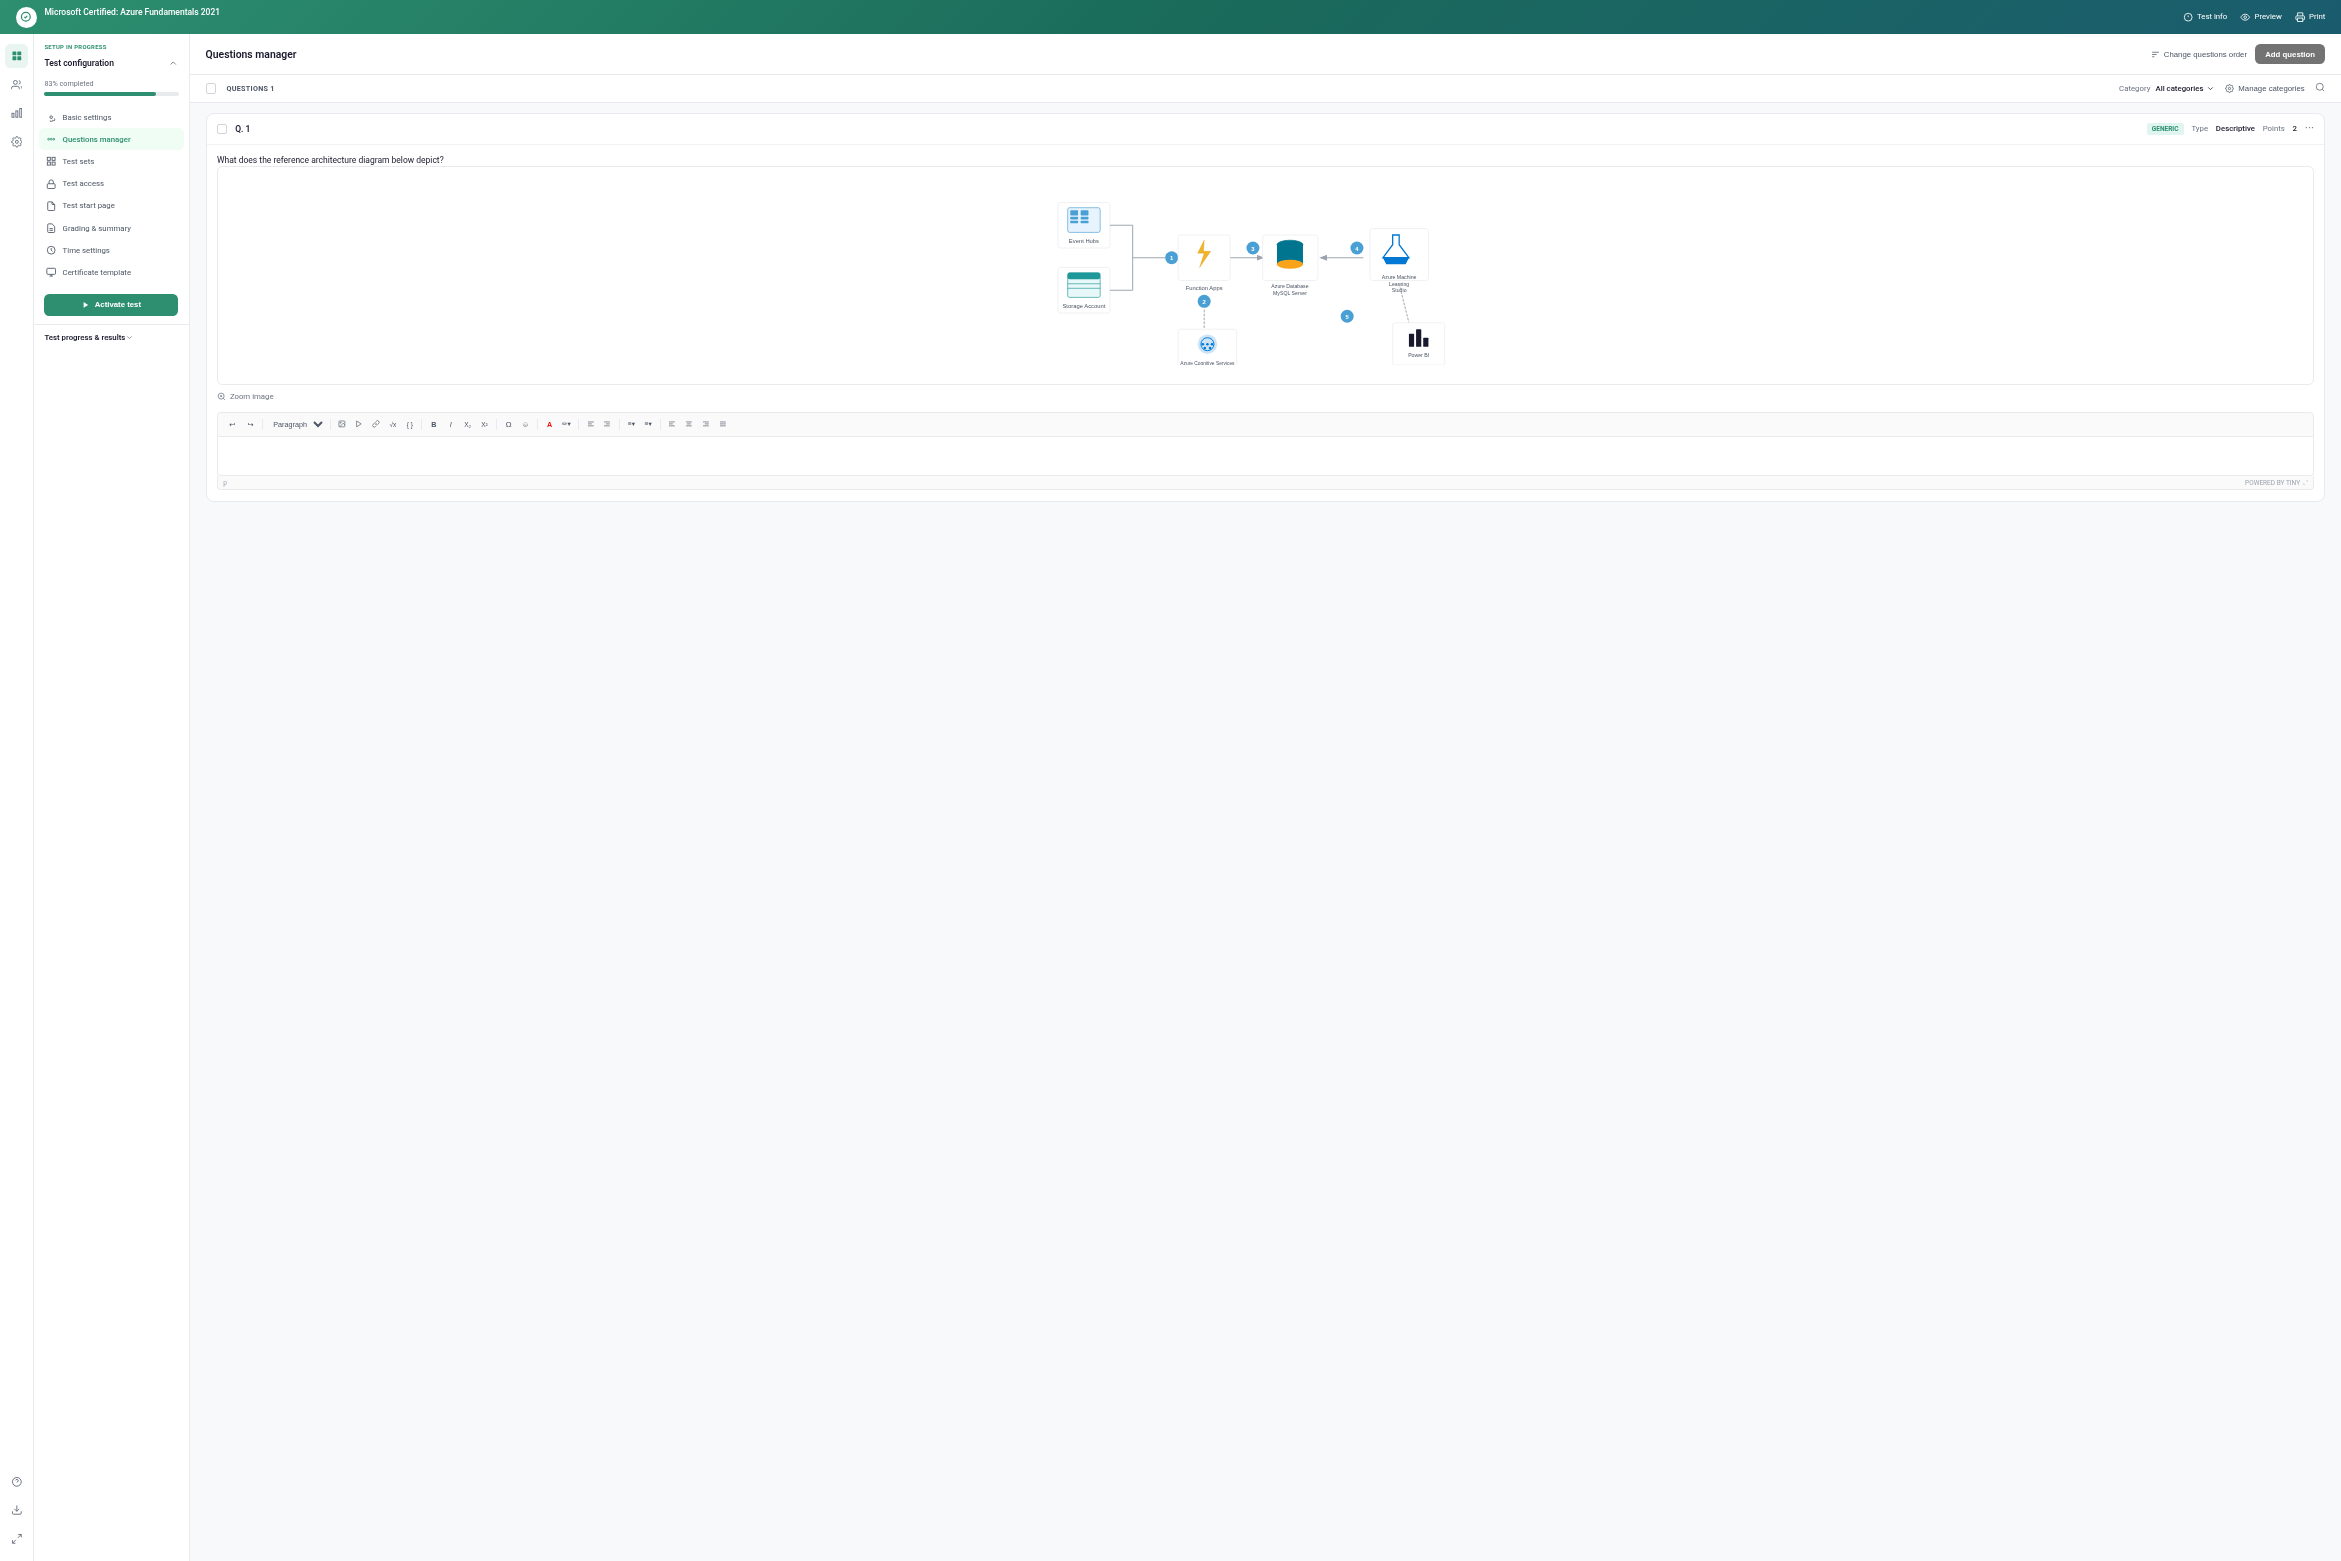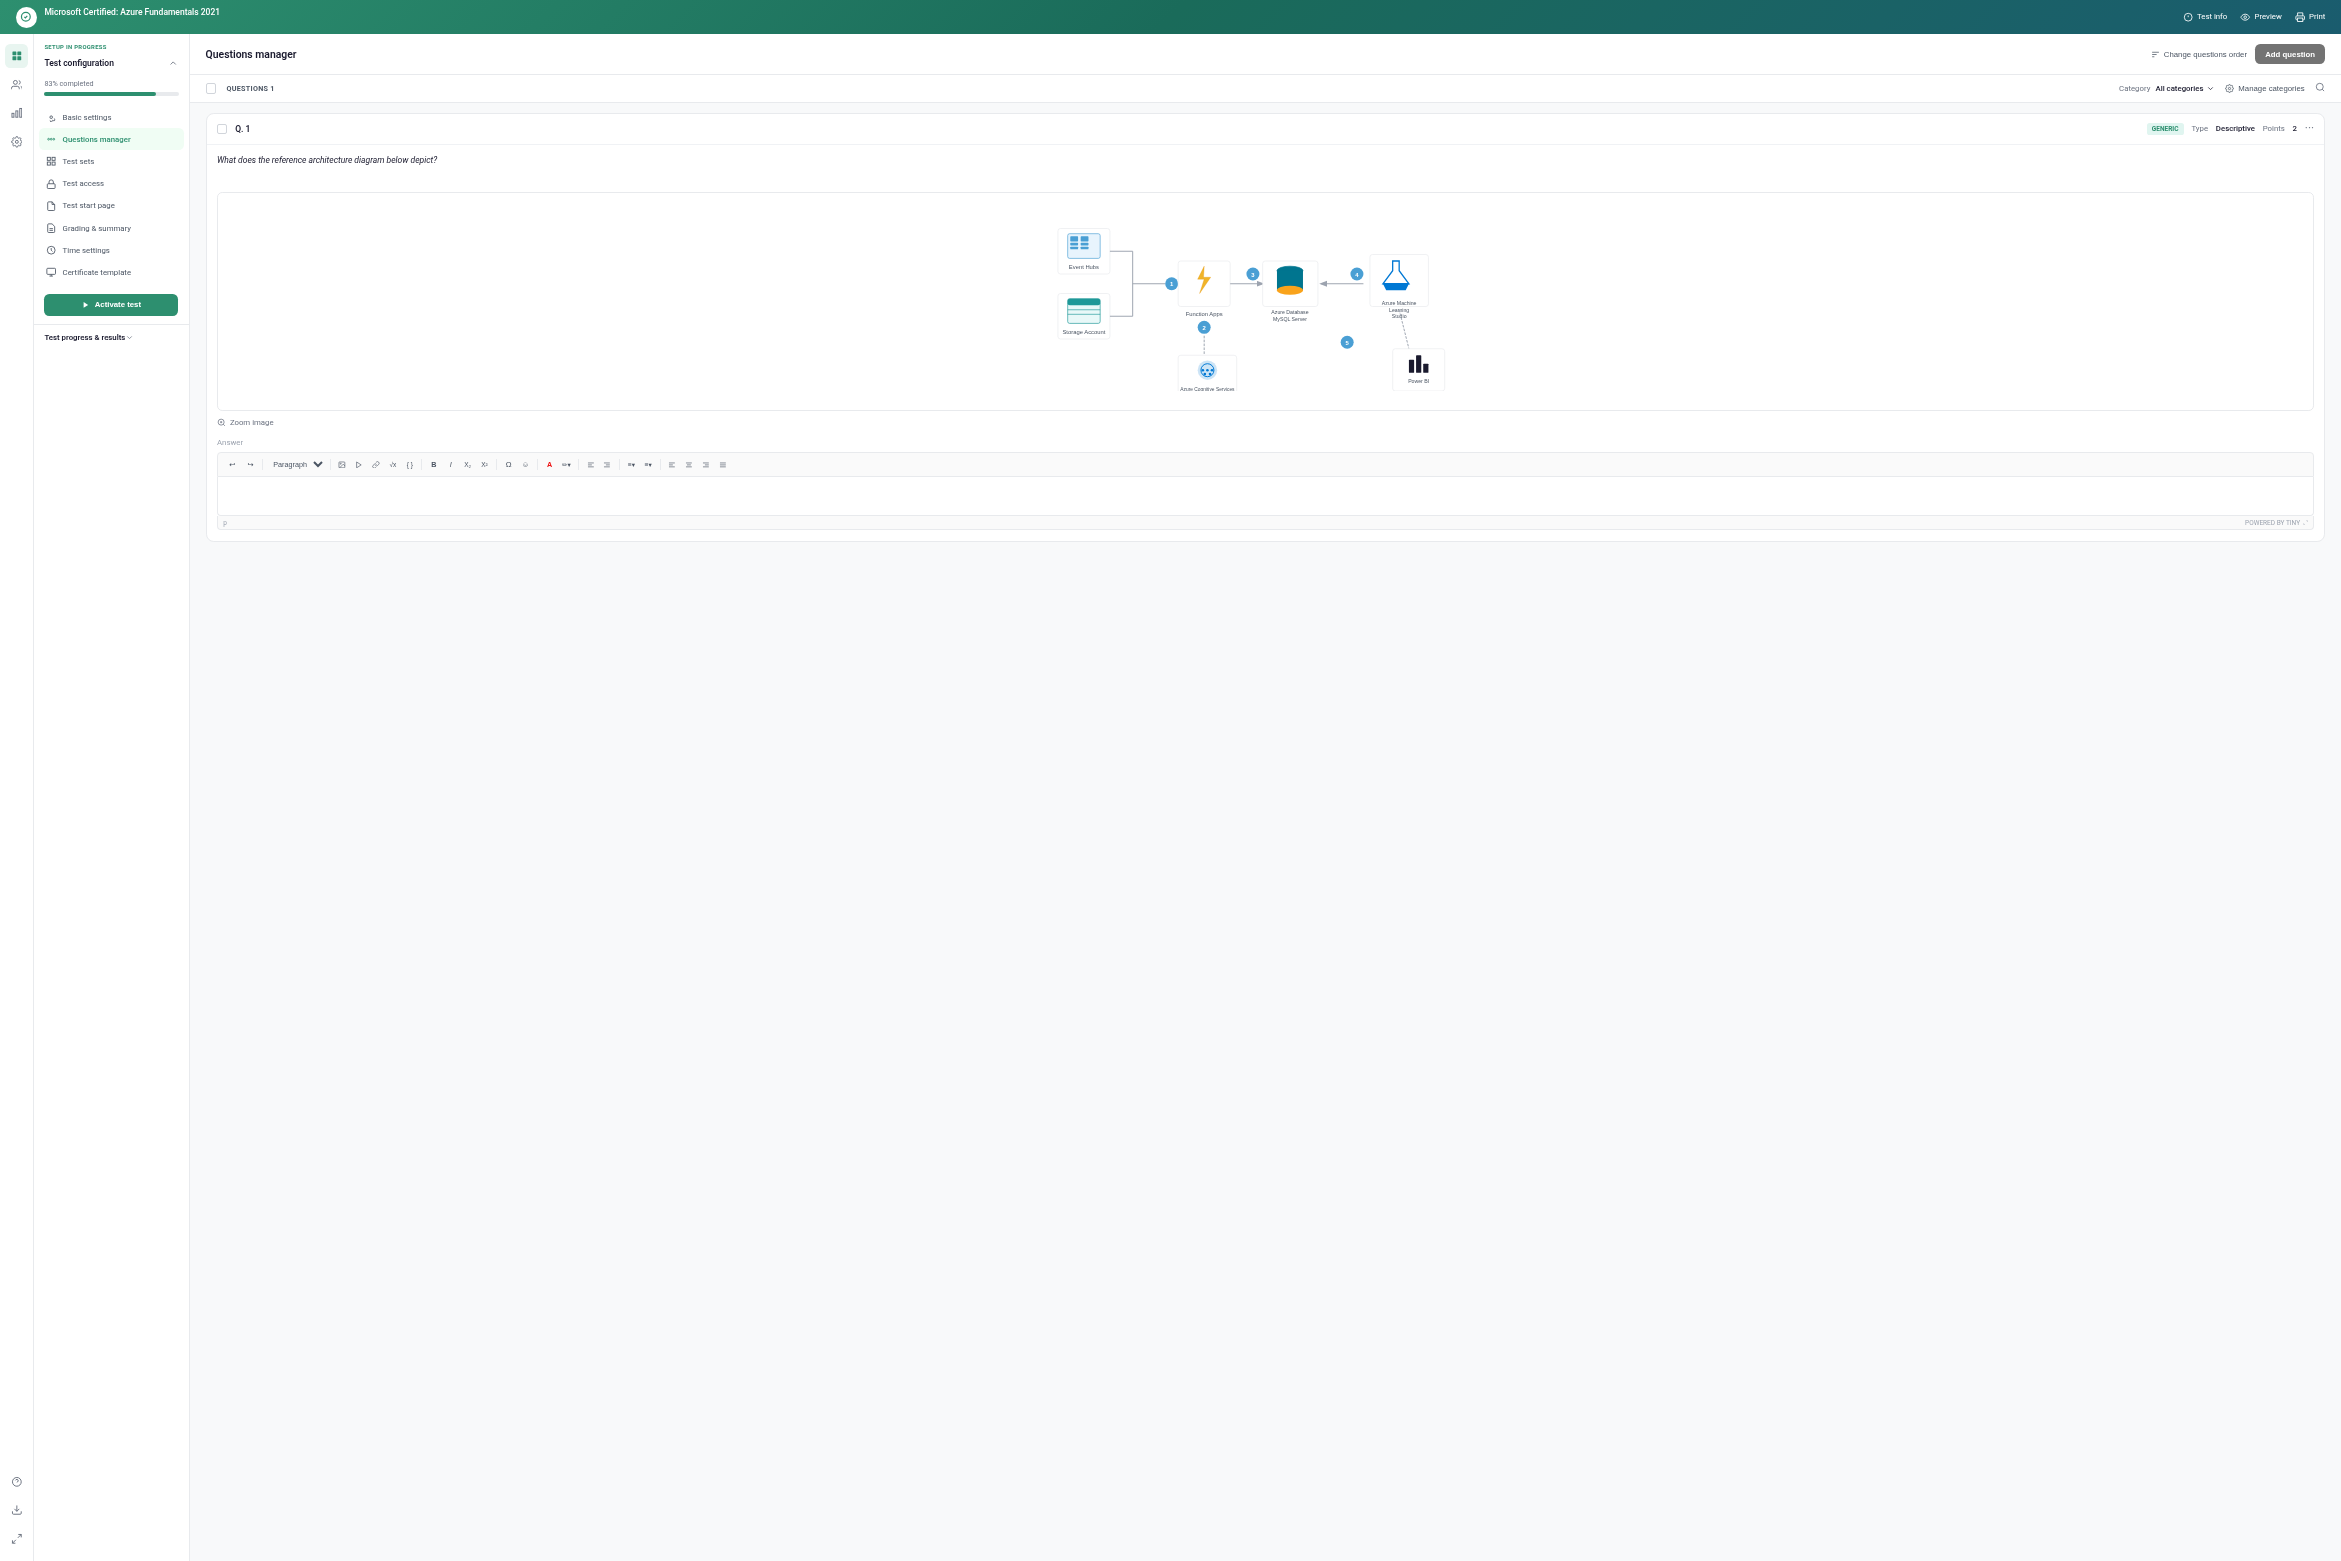--- a/index.html
+++ b/index.html
@@ -164,21 +164,21 @@
       padding: 2px 5.2px; border-radius: 2.6px;
       text-transform: uppercase;
     }
     .q-type { font-size: 7.8px; color: #6b7280; }
     .q-type-value { font-size: 7.8px; color: #1a1a2e; font-weight: 500; }
     .q-points { font-size: 7.8px; color: #6b7280; }
     .q-points-value { font-size: 7.8px; color: #1a1a2e; font-weight: 500; }
     .q-more { color: #6b7280; cursor: pointer; font-size: 11.7px; line-height: 1; }
 
     .question-body { padding: 10.4px; }
-    .question-text { font-size: 8.5px; color: #1a1a2e; margin-bottom: 27px; font-style: italic; }
+    .question-text { font-size: 8.5px; color: #1a1a2e; margin-bottom: 1px; }
 
     .architecture-diagram {
       background: white;
       border: 0.7px solid #e8eaed;
       border-radius: 5.2px;
       padding: 15.6px;
       margin-bottom: 7.8px;
       min-height: 182px;
       position: relative;
     }
@@ -624,21 +624,20 @@
             <svg width="9" height="9" viewBox="0 0 24 24" fill="none" stroke="currentColor" stroke-width="2">
                 <circle cx="11" cy="11" r="8"></circle>
                 <line x1="21" y1="21" x2="16.65" y2="16.65"></line>
                 <line x1="11" y1="8" x2="11" y2="14"></line>
                 <line x1="8" y1="11" x2="14" y2="11"></line>
               </svg>
             <span>Zoom image</span>
           </div>
 
           <div class="answer-section">
-            <div class="answer-label">Answer</div>
 
             <div class="editor-toolbar">
               <button class="toolbar-btn">↩</button>
               <button class="toolbar-btn">↪</button>
               <div class="toolbar-divider"></div>
               <select class="toolbar-select">
                 <option>Paragraph</option>
                 <option>Heading 1</option>
                 <option>Heading 2</option>
               </select>

